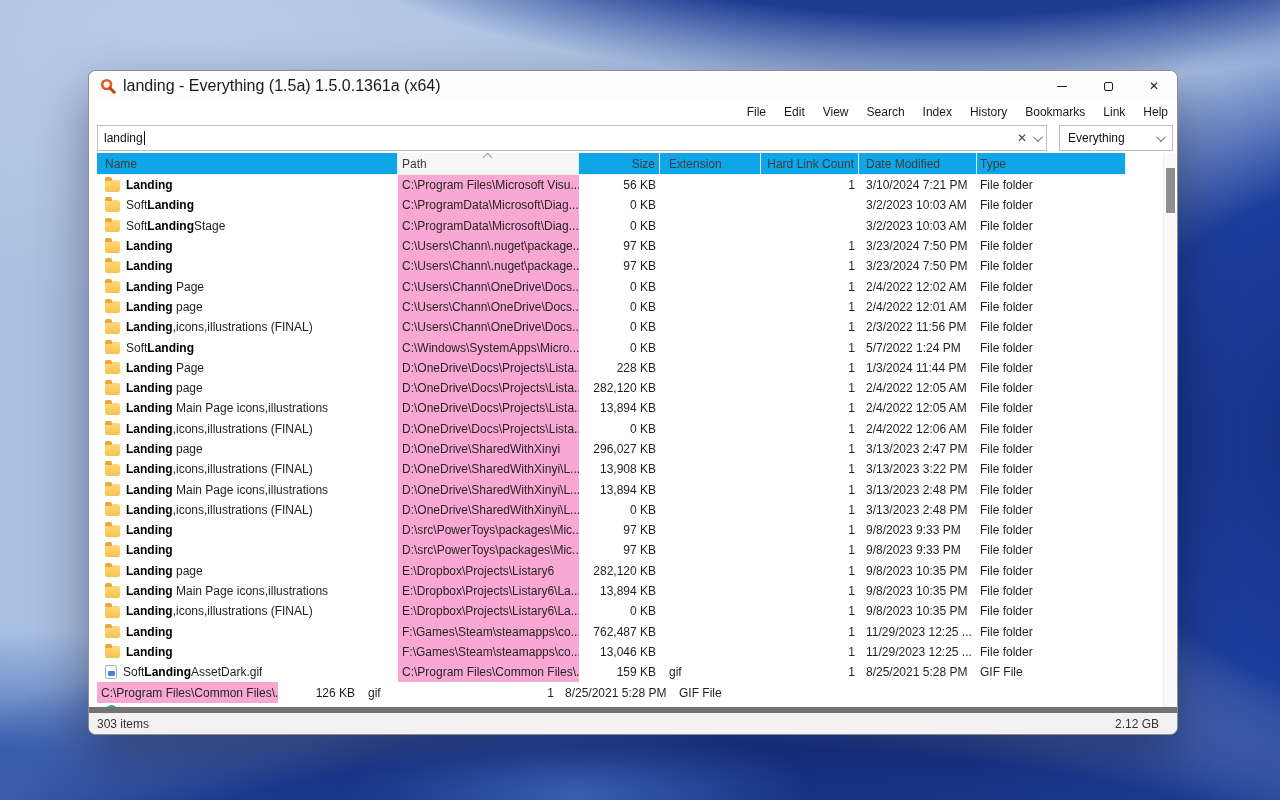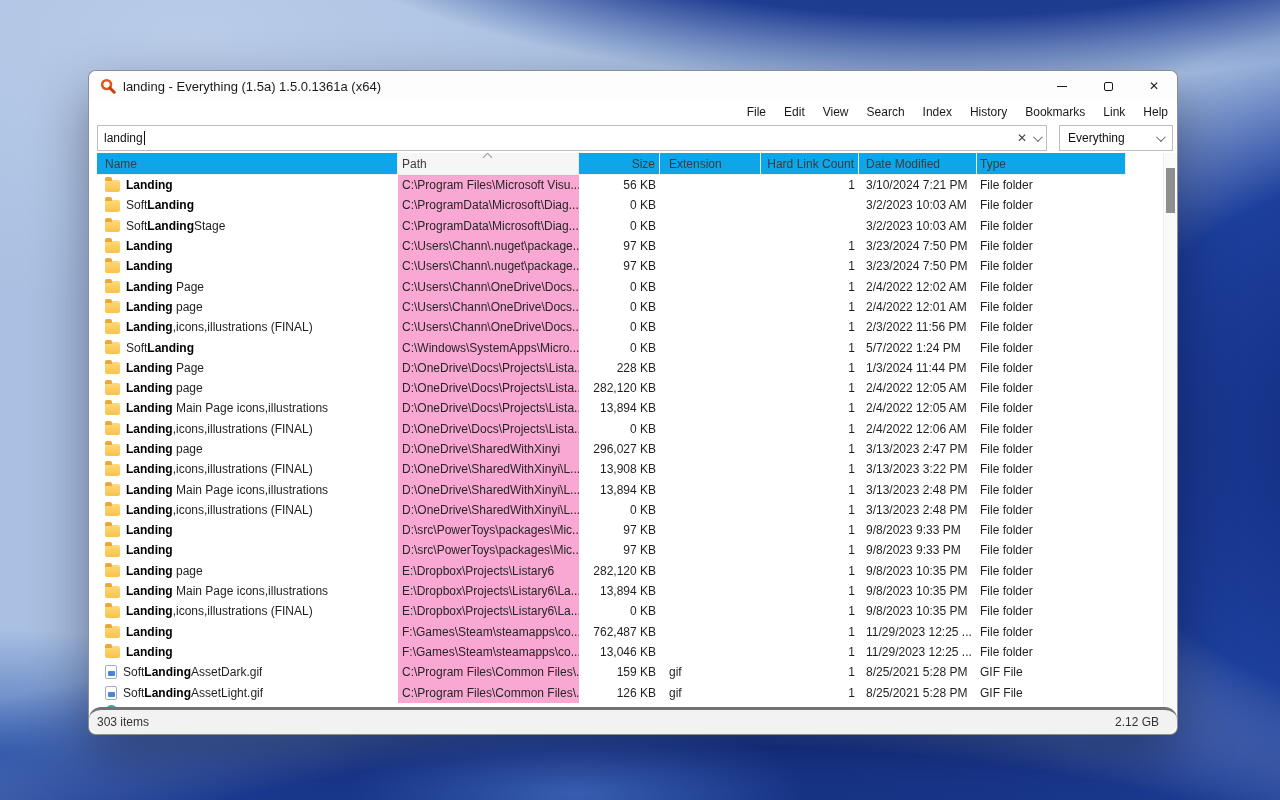--- a/index.html
+++ b/index.html
@@ -23,21 +23,21 @@
   .window {
     position:absolute; left:88px; top:70px; width:1090px; height:665px;
     background:#fff; border:1px solid rgba(50,50,50,.55); border-radius:8px;
     box-shadow:0 22px 55px rgba(0,0,30,.40); overflow:hidden;
   }
 
   
   .titlebar { position:absolute; left:0; top:0; right:0; height:30px; background:#fdfdfd;
     display:flex; align-items:center; }
   .app-icon { margin:0 7px 0 11px; width:16px; height:16px; flex:0 0 auto; }
-  .title-text { font-size:13px; color:#1a1a1a; white-space:nowrap; }
+  .title-text { font-size:16px; color:#1a1a1a; white-space:nowrap; }
   .win-controls { margin-left:auto; display:flex; height:100%; }
   .win-btn { width:46px; height:100%; display:flex; align-items:center; justify-content:center; cursor:default; }
   .glyph-min { width:10px; height:1px; background:#1a1a1a; }
   .glyph-max { width:9px; height:9px; border:1px solid #1a1a1a; border-radius:2px; }
   .glyph-close { font-size:12px; color:#1a1a1a; line-height:1; }
 
   
   .menubar { position:absolute; left:0; top:30px; right:0; height:22px; background:#fff;
     display:flex; align-items:center; padding-left:2px;justify-content:flex-end; }
   .menu-item { padding:3px 9px; font-size:12px; color:#1a1a1a; white-space:nowrap; }
@@ -101,21 +101,21 @@
   .partial-row { display:flex; height:8px; align-items:flex-start; padding-left:8px; overflow:hidden; }
   .icon-partial { width:13px; height:13px; border-radius:50%; background:#2fa8a0; margin-top:2px; }
 
   
   .scrollbar { position:absolute; left:1074px; top:82px; width:14px; height:556px; background:#fafafa;
     border-left:1px solid #eee; }
   .scroll-thumb { position:absolute; left:2px; top:15px; width:9px; height:45px; background:#8f8f8f; }
 
   
   .statusbar { position:absolute; left:0; right:0; bottom:0; height:27px; background:#f2f2f2;
-    border-top:3px solid #737373; display:flex; align-items:center; font-size:12px; color:#333;border-radius:12px; }
+    border-top:6px solid #737373; display:flex; align-items:center; font-size:12px; color:#333; }
   .status-left { padding-left:8px; }
   .status-right { margin-left:auto; padding-right:18px; }
 </style>
 </head>
 <body>
 
 <div class="wallpaper"></div>
 
 <div class="window">
 
@@ -510,24 +510,20 @@
         </div>
     <div class="cell c-path">C:\Program Files\Common Files\...</div>
     <div class="cell c-size">159 KB</div>
     <div class="cell c-ext">gif</div>
     <div class="cell c-links">1</div>
     <div class="cell c-date">8/25/2021 5:28 PM</div>
     <div class="cell c-type">GIF File</div>
   </div>
 
   <div class="row">
-    <div class="cell c-name">
-          <span class="ficon icon-gif"></span>
-          <span class="label"><span>Soft</span><span class="hl">Landing</span><span>AssetLight.gif</span></span>
-        </div>
     <div class="cell c-path">C:\Program Files\Common Files\...</div>
     <div class="cell c-size">126 KB</div>
     <div class="cell c-ext">gif</div>
     <div class="cell c-links">1</div>
     <div class="cell c-date">8/25/2021 5:28 PM</div>
     <div class="cell c-type">GIF File</div>
   </div>
 <div class="partial-row">
         <span class="ficon icon-partial"></span>
       </div>

